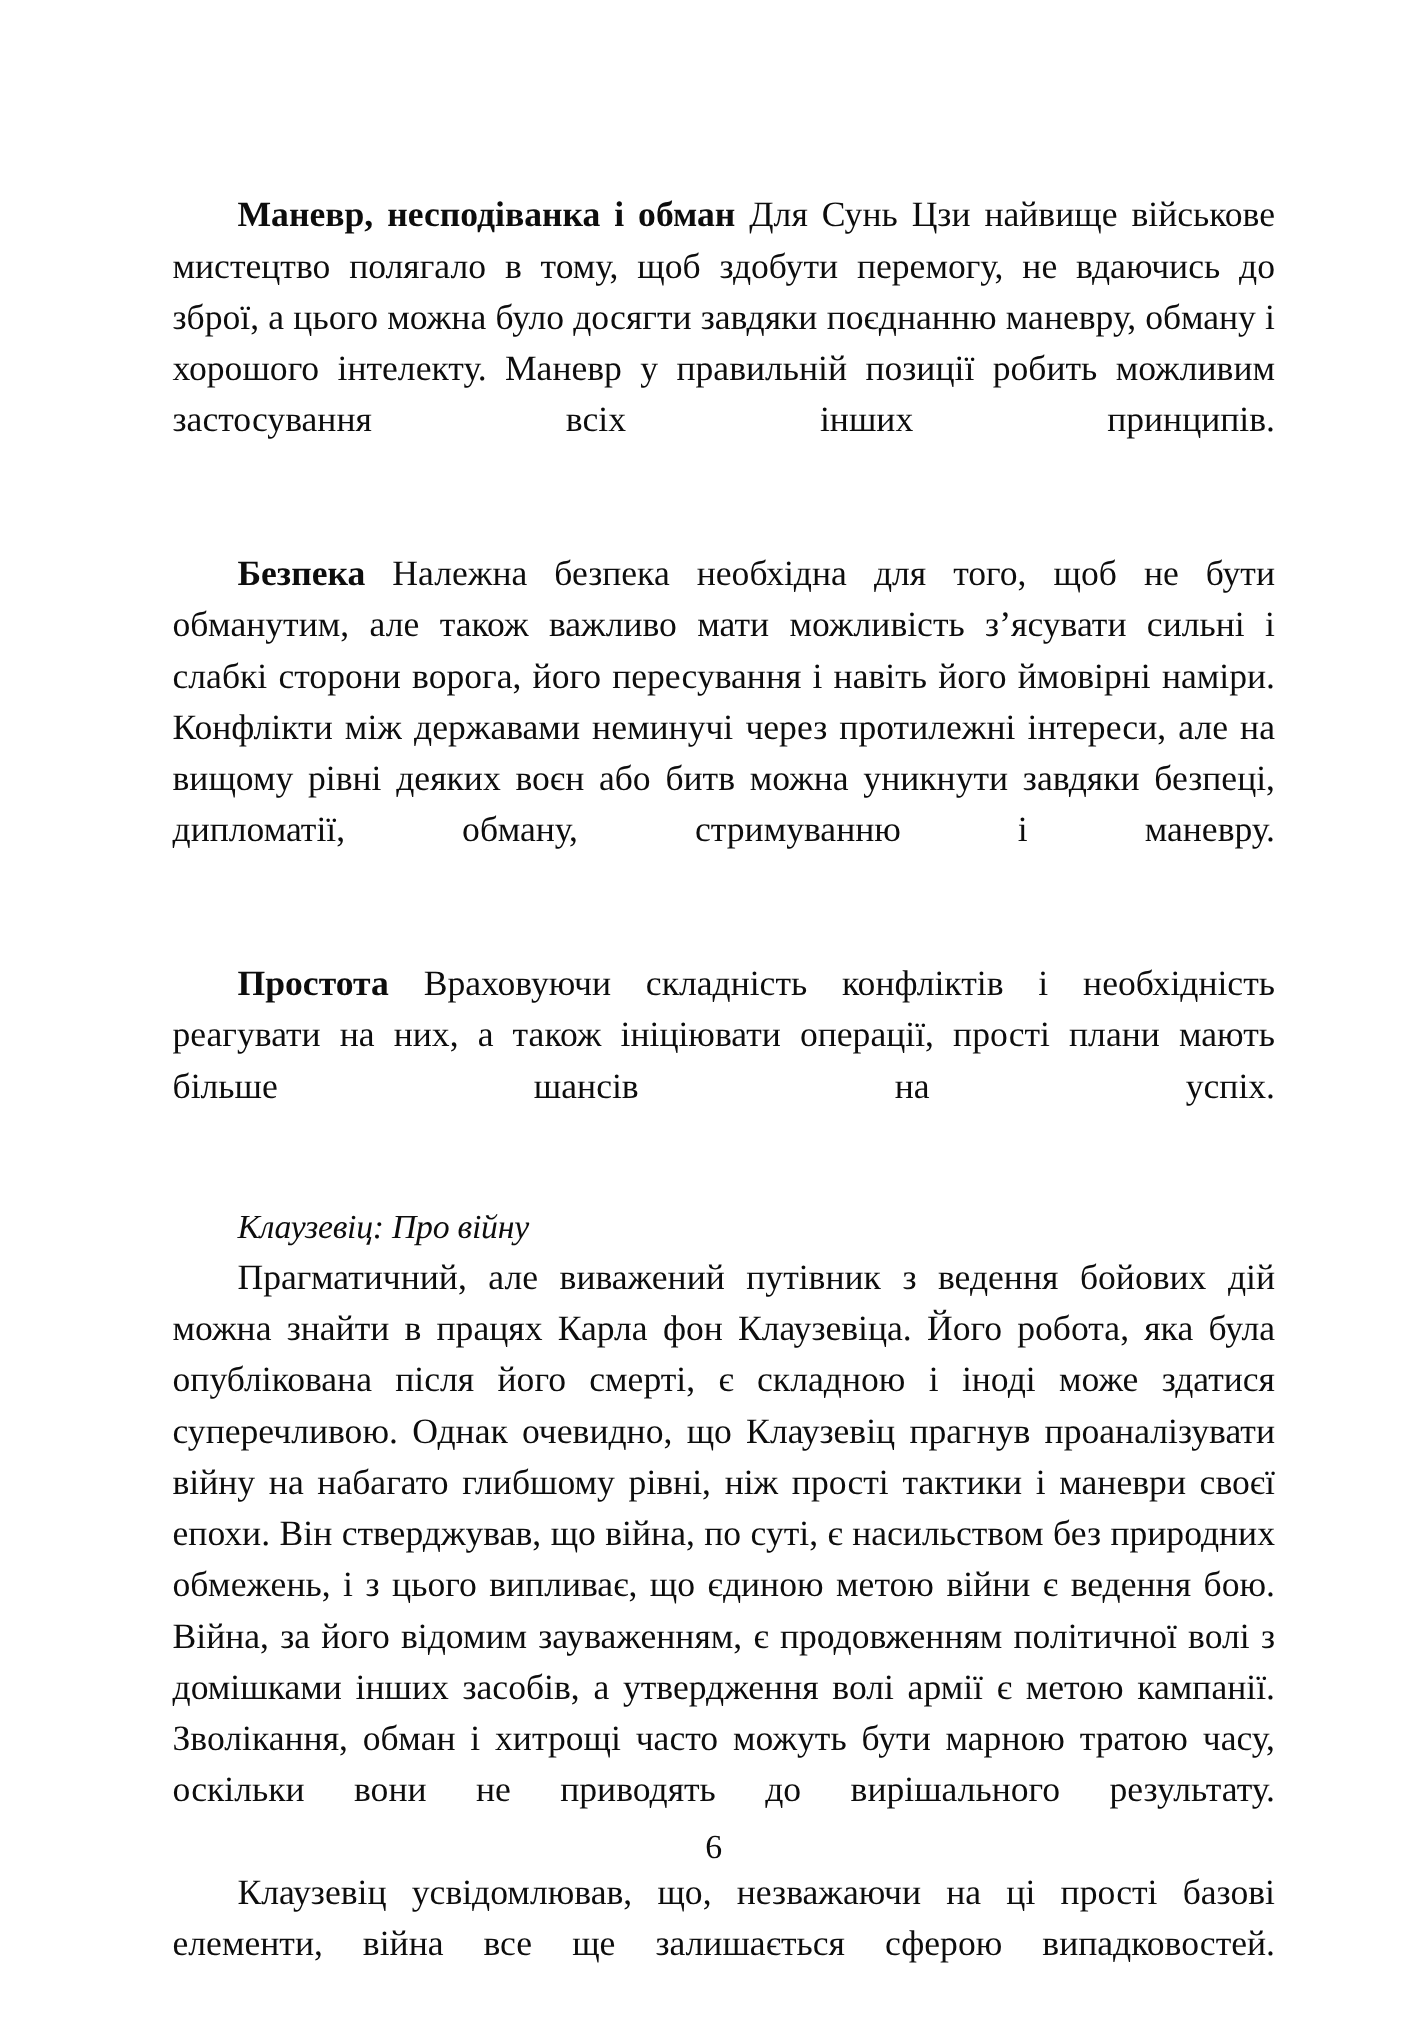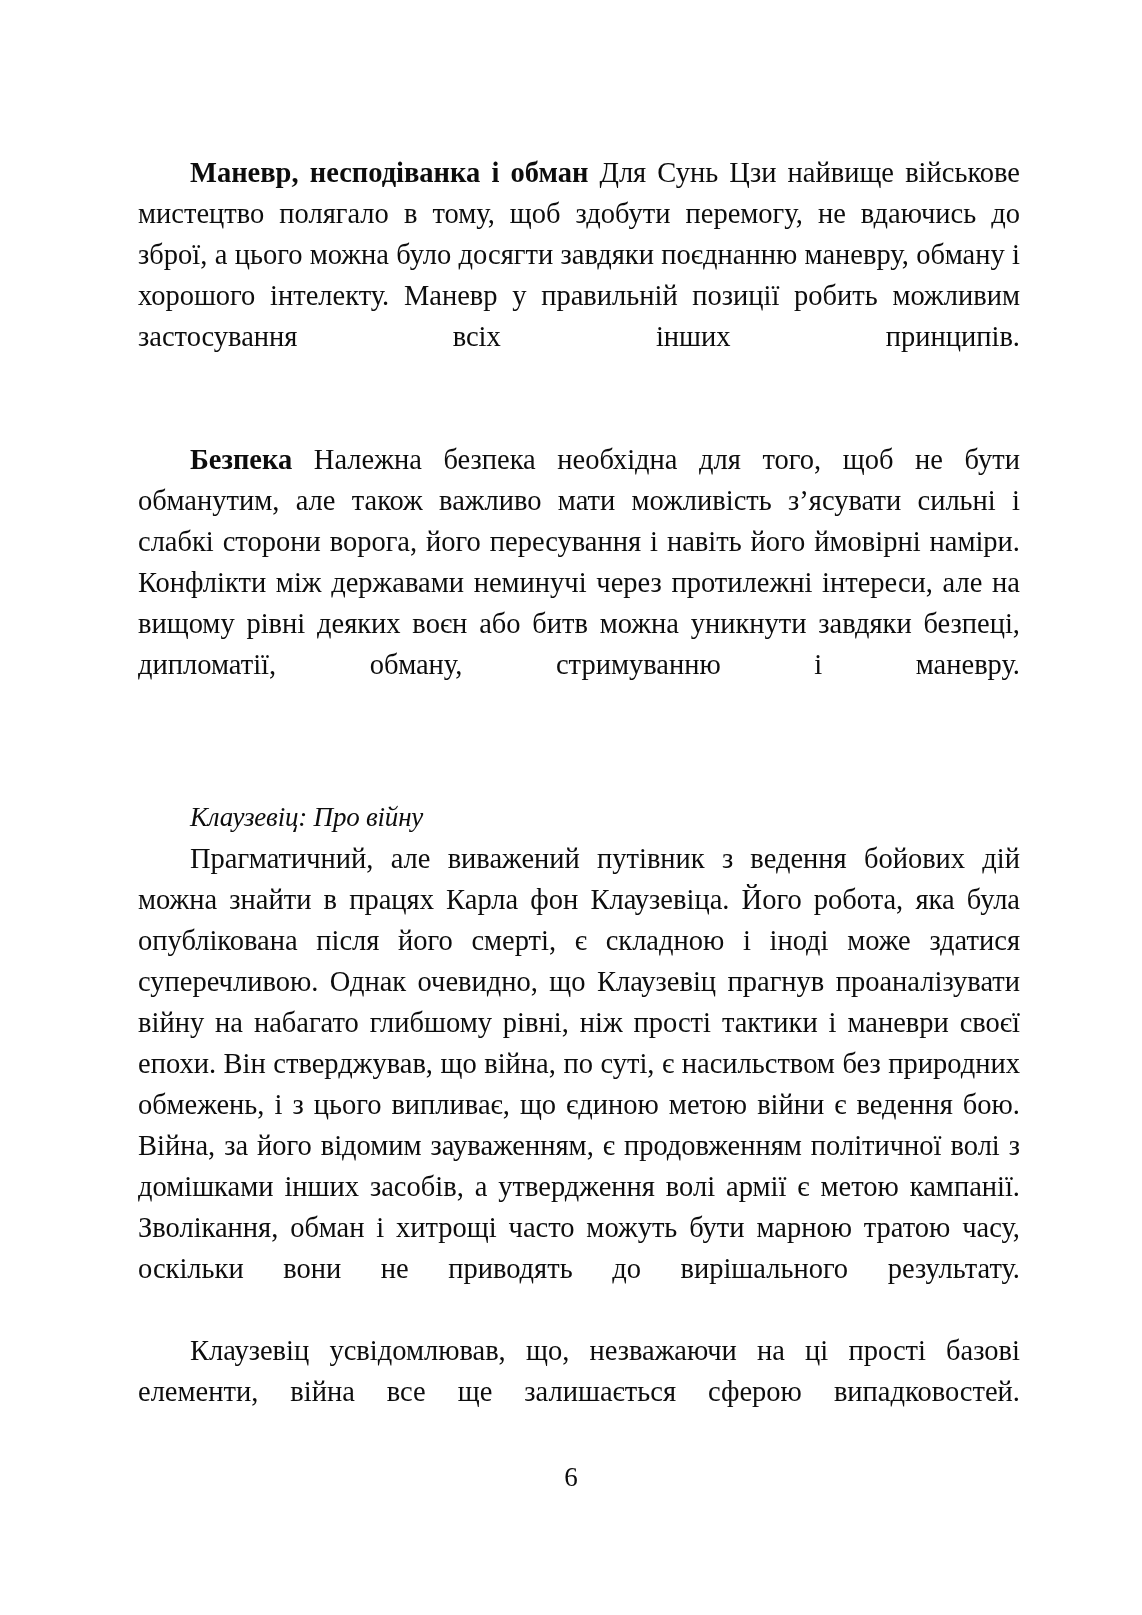--- a/index.html
+++ b/index.html
@@ -78,20 +78,21 @@
   <div class="content">
 
     <p class="body-para"><span class="run-in">Маневр, несподіванка і обман</span><span> Для Сунь Цзи найвище військове мистецтво полягало в тому, щоб здобути перемогу, не вдаючись до зброї, а цього можна було досягти завдяки поєднанню маневру, обману і хорошого інтелекту. Маневр у правильній позиції робить можливим застосування всіх інших принципів.</span></p>
 
     <div class="spacer-para"></div>
 
     <p class="body-para"><span class="run-in">Безпека</span><span> Належна безпека необхідна для того, щоб не бути обманутим, але також важливо мати можливість з’ясувати сильні і слабкі сторони ворога, його пересування і навіть його ймовірні наміри. Конфлікти між державами неминучі через протилежні інтереси, але на вищому рівні деяких воєн або битв можна уникнути завдяки безпеці, дипломатії, обману, стримуванню і маневру.</span></p>
 
     <div class="spacer-para"></div>
 
+    <p class="body-para"><span class="run-in">Простота</span><span> Враховуючи складність конфліктів і необхідність реагувати на них, а також ініціювати операції, прості плани мають більше шансів на успіх.</span></p>
 
     <div class="spacer-half"></div>
 
     <h2 class="section-heading">Клаузевіц: Про війну</h2>
 
     <p class="body-para">Прагматичний, але виважений путівник з ведення бойових дій можна знайти в працях Карла фон Клаузевіца. Його робота, яка була опублікована після його смерті, є складною і іноді може здатися суперечливою. Однак очевидно, що Клаузевіц прагнув проаналізувати війну на набагато глибшому рівні, ніж прості тактики і маневри своєї епохи. Він стверджував, що війна, по суті, є насильством без природних обмежень, і з цього випливає, що єдиною метою війни є ведення бою. Війна, за його відомим зауваженням, є продовженням політичної волі з домішками інших засобів, а утвердження волі армії є метою кампанії. Зволікання, обман і хитрощі часто можуть бути марною тратою часу, оскільки вони не приводять до вирішального результату.</p>
 
     <p class="body-para">Клаузевіц усвідомлював, що, незважаючи на ці прості базові елементи, війна все ще залишається сферою випадковостей.</p>
 
   </div>

